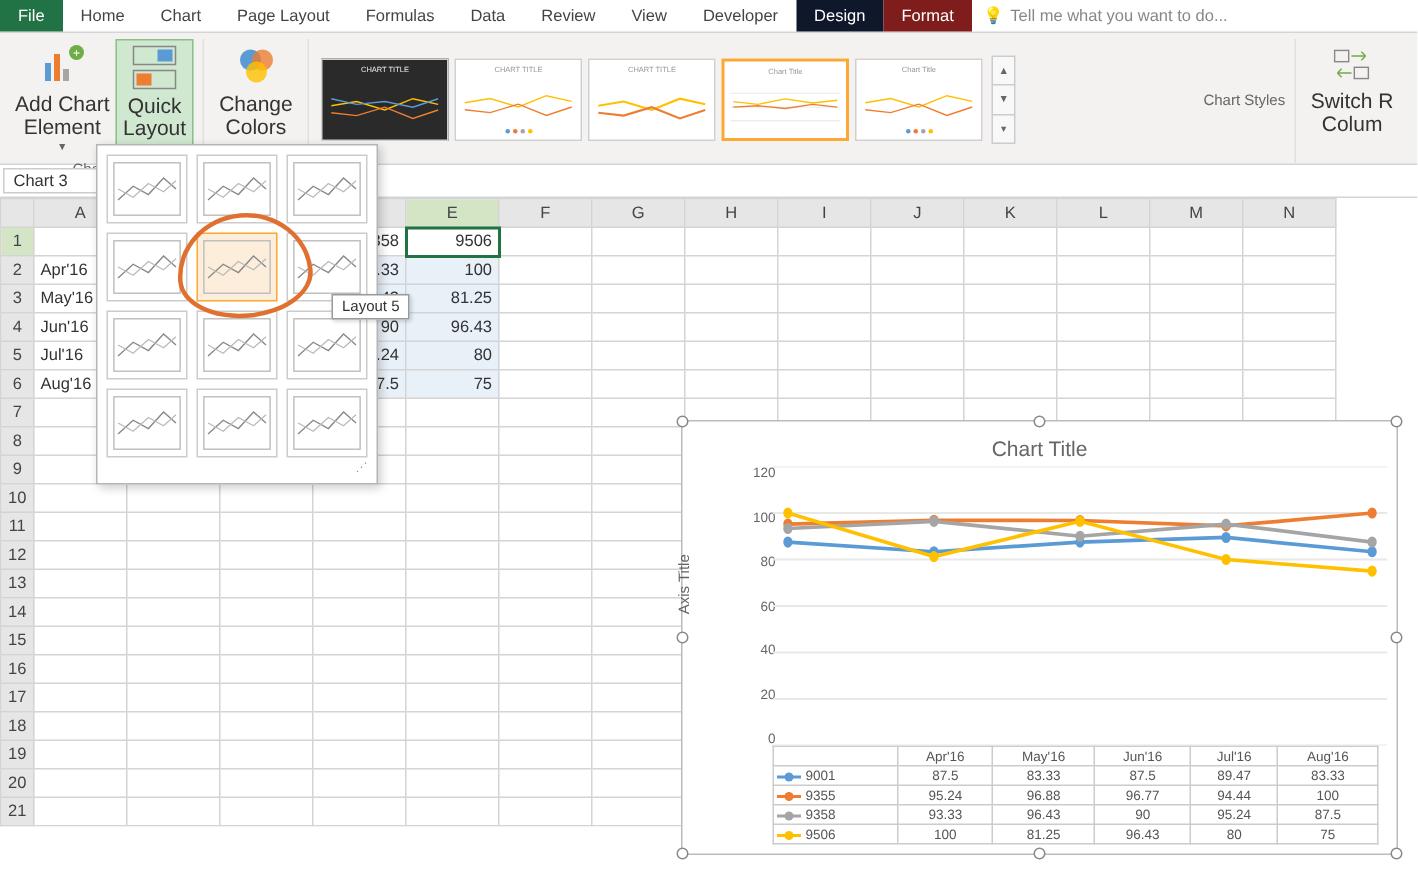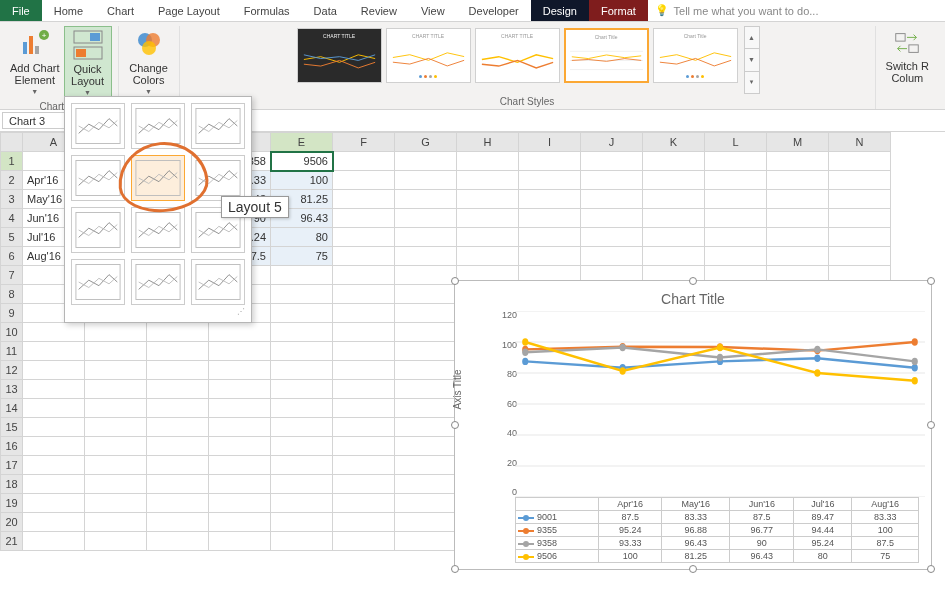--- a/index.html
+++ b/index.html
@@ -13,27 +13,27 @@
 .ribbon-tab.format { background: #7f1d1d; color: #fff; }
 .ribbon-tell { flex: 1; display: flex; align-items: center; color: #888; font-size: 11px; padding-left: 8px; gap: 4px; }
 .bulb { color: #b0b0b0; }
 
 
 .ribbon-body { display: flex; background: #f3f2f1; border-bottom: 1px solid #d4d4d4; height: 88px; padding: 4px 6px 0 6px; gap: 2px; }
 .rb-group { display: flex; flex-direction: column; align-items: center; justify-content: space-between; padding-bottom: 2px; border-right: 1px solid #e0e0e0; padding-right: 6px; margin-right: 4px; }
 .rb-group:last-child { border-right: none; margin-right: 0; justify-content: space-between; }
 .rb-btn { display: flex; flex-direction: column; align-items: center; justify-content: flex-start; padding: 2px 4px; cursor: pointer; min-width: 48px; }
 .rb-btn .icon { width: 32px; height: 32px; display: flex; align-items: center; justify-content: center; }
-.rb-btn .lbl { font-size: 11px; text-align: center; line-height: 1.1; margin-top: 2px; }
+.rb-btn .lbl { font-size: 14px; text-align: center; line-height: 1.1; margin-top: 2px; }
 .rb-group-label { font-size: 10px; color: #666; margin-top: 2px; }
 .quick-layout.active { background: #d0e7d0; border: 1px solid #8bbf8b; }
 .drop-arrow { font-size: 7px; color: #666; margin-top: 2px; }
 
 
-.chart-styles-wrap { flex: 1; display: flex; flex-direction: column; }
+.chart-styles-wrap { flex: 1; display: flex; flex-direction: row; }
 .chart-styles { display: flex; gap: 4px; padding: 2px; flex-wrap: nowrap; }
 .style-thumb { width: 85px; height: 55px; border: 1px solid #d0d0d0; background: #fff; padding: 4px; font-size: 6px; display: flex; flex-direction: column; align-items: center; cursor: pointer; }
 .style-thumb.dark { background: #2a2a2a; color: #eee; }
 .style-thumb .st-title { font-size: 5px; margin-bottom: 2px; }
 .style-thumb svg { width: 100%; height: 100%; }
 .style-thumb.selected { border: 2px solid #fba834; }
 .style-thumb .legend-dots { display:flex; gap:2px; justify-content:center; margin-top:1px;}
 .style-thumb .legend-dots span{ width:3px;height:3px;border-radius:50%;}
 .chart-styles-scroll { width: 16px; display: flex; flex-direction: column; border: 1px solid #ccc; margin-left: 4px; background: #f8f8f8; }
 .chart-styles-scroll div { flex:1; display:flex;align-items:center;justify-content:center;font-size:7px;color:#666;border-bottom:1px solid #ccc;cursor:pointer;}
@@ -60,21 +60,21 @@
 td.active-cell{ outline:2px solid #217346; outline-offset:-1px; }
 td.fill-blue{ background:#e8f0f8; }
 
 
 .quick-dd { position: absolute; left: 64px; top: 96px; width: 188px; background: #fff; border: 1px solid #b5b5b5; box-shadow: 2px 2px 6px rgba(0,0,0,0.2); padding: 6px; z-index: 20; }
 .quick-grid { display: grid; grid-template-columns: repeat(3, 1fr); gap: 6px; }
 .layout-opt { border: 1px solid #ccc; height: 46px; background: #fff; padding: 3px; cursor: pointer; display: flex; flex-direction: column; }
 .layout-opt svg { width: 100%; height: 100%; }
 .layout-opt.hover { border: 1px solid #fba834; background: #fdeedc; }
 .quick-resize { text-align: right; font-size: 8px; color: #999; padding-top: 2px; }
-.tooltip { position: absolute; left: 156px; top: 99px; background: #fff; border: 1px solid #999; padding: 2px 6px; font-size: 14px; box-shadow: 1px 1px 3px rgba(0,0,0,0.2); white-space: nowrap; }
+.tooltip { position: absolute; left: 156px; top: 99px; background: #fff; border: 1px solid #999; padding: 2px 6px; font-size: 10px; box-shadow: 1px 1px 3px rgba(0,0,0,0.2); white-space: nowrap; }
 
 .annot { position: absolute; left: 118px; top: 142px; width: 90px; height: 70px; border: 3px solid #e07030; border-radius: 50% 50% 50% 50% / 60% 60% 40% 40%; transform: rotate(-5deg); z-index: 30; pointer-events: none; }
 
 
 .embed-chart { position: absolute; left: 454px; top: 280px; width: 478px; height: 290px; background: #fff; border: 1px solid #bbb; }
 .handles div { position: absolute; width: 8px; height: 8px; background: #fff; border: 1px solid #888; border-radius: 50%; }
 .h-tl{top:-4px;left:-4px;} .h-tr{top:-4px;right:-4px;} .h-bl{bottom:-4px;left:-4px;} .h-br{bottom:-4px;right:-4px;}
 .h-tm{top:-4px;left:50%;margin-left:-4px;} .h-bm{bottom:-4px;left:50%;margin-left:-4px;}
 .h-ml{top:50%;left:-4px;margin-top:-4px;} .h-mr{top:50%;right:-4px;margin-top:-4px;}
 .chart-inner { position: absolute; inset: 6px; display: flex; flex-direction: column; }

